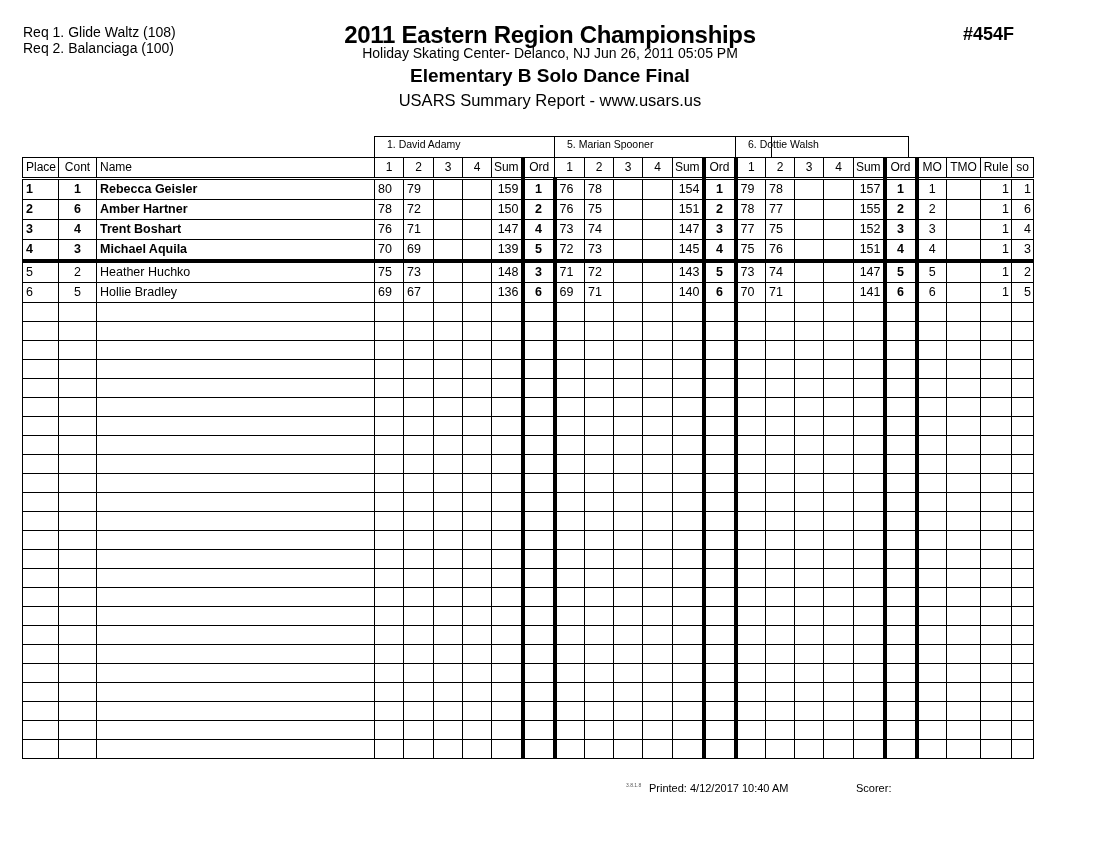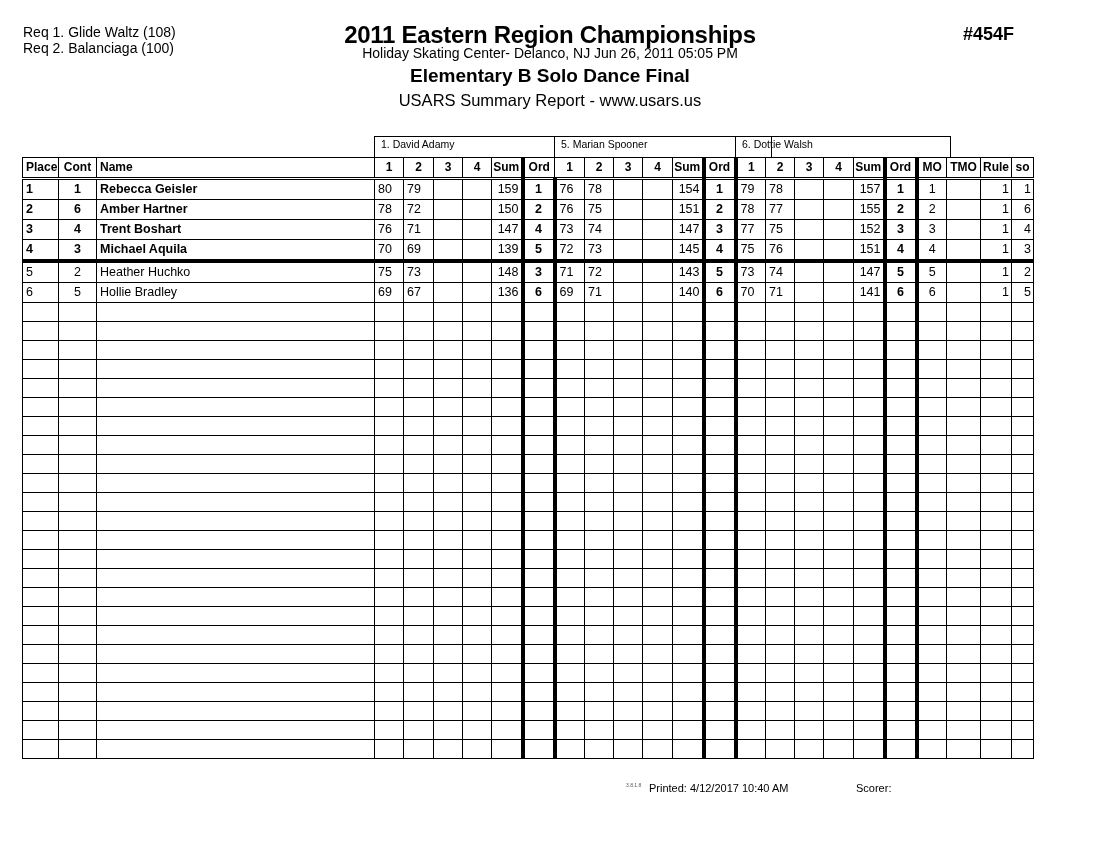--- a/index.html
+++ b/index.html
@@ -9,27 +9,27 @@
   .req { left: 23px; font-size: 14px; line-height: 14px; }
   .title-block { position: absolute; left: 300px; width: 500px; text-align: center; }
   .t1 { top: 24px; font-size: 24px; font-weight: bold; line-height: 22px; letter-spacing: -0.3px; }
   .t2 { top: 45px; font-size: 14px; line-height: 17px; }
   .t3 { top: 64px; font-size: 19px; font-weight: bold; line-height: 23px; }
   .t4 { top: 90px; font-size: 16.5px; line-height: 20px; }
   .event-code { left: 963px; top: 24px; font-size: 18px; font-weight: bold; }
 
   
   .judge-box { position: absolute; top: 136px; height: 21px; border: 1px solid #000; border-bottom: none;
-               font-size: 10.5px; line-height: 14px; box-sizing: border-box; padding-left: 6px; }
+               font-size: 10.5px; line-height: 14px; box-sizing: border-box; padding-left: 12px; }
 
   table.grid { position: absolute; left: 22px; top: 157px; border-collapse: collapse; table-layout: fixed; }
   table.grid td, table.grid th { border: 1px solid #000; padding: 0; height: 19px; font-size: 12.5px;
        font-weight: normal; line-height: 19px; overflow: hidden; white-space: nowrap; box-sizing: border-box; }
   table.grid th { font-size: 12px; height: 20px; }
-  table.grid thead tr th { border-bottom: 3px double #000; font-weight: bold; }
+  table.grid thead tr th { border-bottom: 3px double #000; }
   .c { text-align: center; }
   .r { text-align: right; padding-right: 2px !important; }
   .l { text-align: left; padding-left: 3px !important; }
   .b { font-weight: bold !important; }
   .thickL { border-left: 4px solid #000 !important; }
   tr.cut td { border-bottom: 4px solid #000; }
   .footer-small { left: 626px; top: 782px; font-size: 5px; color: #555; }
   .printed { left: 649px; top: 782px; font-size: 11px; }
   .scorer { left: 856px; top: 782px; font-size: 11px; }
 </style>
@@ -40,21 +40,21 @@
 <div class="abs req" style="top:41px">Req  2.  Balanciaga (100)</div>
 
 <div class="title-block t1">2011 Eastern Region Championships</div>
 <div class="title-block t2">Holiday Skating Center-  Delanco, NJ  Jun 26, 2011  05:05 PM</div>
 <div class="title-block t3">Elementary B Solo Dance Final</div>
 <div class="title-block t4">USARS Summary Report - www.usars.us</div>
 <div class="abs event-code">#454F</div>
 
 <div class="judge-box" style="left:374px;width:181px">1.  David Adamy</div>
 <div class="judge-box" style="left:554px;width:218px">5.  Marian Spooner</div>
-<div class="judge-box" style="left:735px;width:216px">6.  Dottie Walsh</div>
+<div class="judge-box" style="left:735px;width:174px">6.  Dottie Walsh</div>
 
 <table class="grid">
   <colgroup>
     <col style="width:36px">
       <col style="width:38px">
       <col style="width:278px">
     <col style="width:29px">
       <col style="width:30px">
       <col style="width:29px">
       <col style="width:29px">

